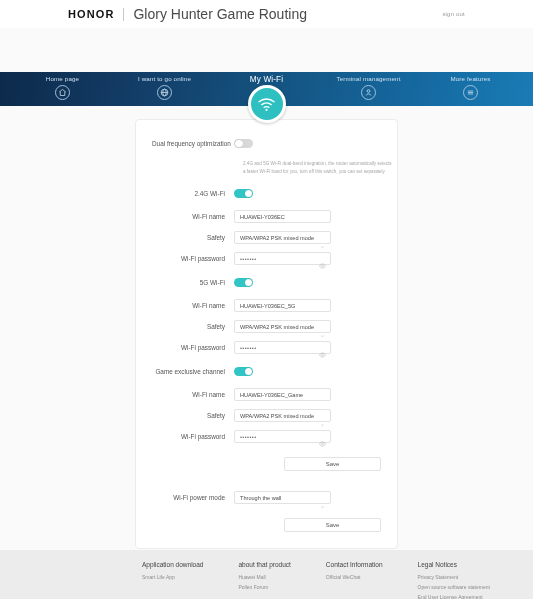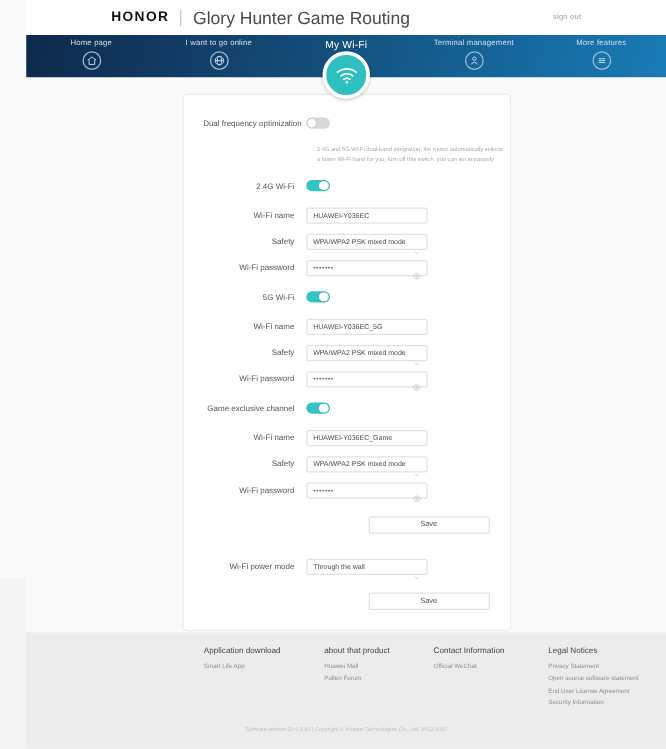--- a/index.html
+++ b/index.html
@@ -3,21 +3,21 @@
 <meta charset="utf-8">
 <title>Glory Hunter Game Routing</title>
 <style>
   * { box-sizing: border-box; margin: 0; padding: 0; }
   html, body {
     width: 533px; height: 599px;
     font-family: "Liberation Sans", sans-serif;
     background: #f5f5f5;
     overflow: hidden;
   }
-  .page { position: relative; width: 533px; height: 462px; background: #fafafa; padding-left: 21px; }
+  .page { position: relative; width: 533px; height: 462px; background: #fafafa; }
 
   
   .brandbar {
     height: 28px; background: #ffffff;
     display: flex; align-items: center;
     position: relative;
   }
   .brand-inner {
     width: 100%; padding: 0 68px;
     display: flex; align-items: center;
@@ -34,20 +34,21 @@
   }
   .signout {
     margin-left: auto; font-size: 6px; color: #9a9a9a;
     letter-spacing: .2px; cursor: pointer;
   }
 
   
   .navband {
     height: 34px; position: relative;
     background: linear-gradient(100deg,#0d2a4a 0%,#123a63 22%,#14527f 50%,#1569a0 78%,#1a7bb5 100%);
+    margin-top: 44px;
   }
   .navrow {
     position: absolute; left: 0; right: 0; top: 0; height: 34px;
     display: flex; justify-content: center; align-items: flex-start;
     gap: 22px; padding-top: 3px;
   }
   .navitem {
     width: 80px; display: flex; flex-direction: column;
     align-items: center; cursor: pointer; color: #cfe0ef;
   }

